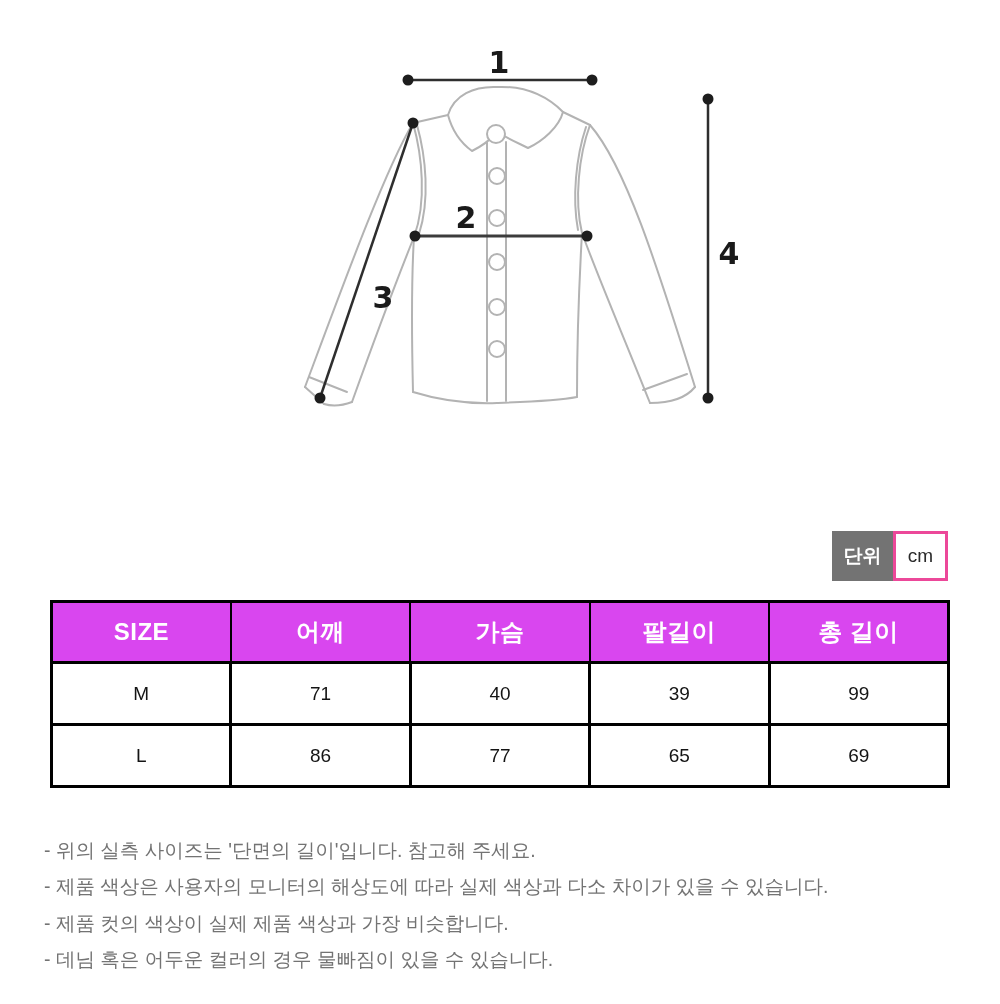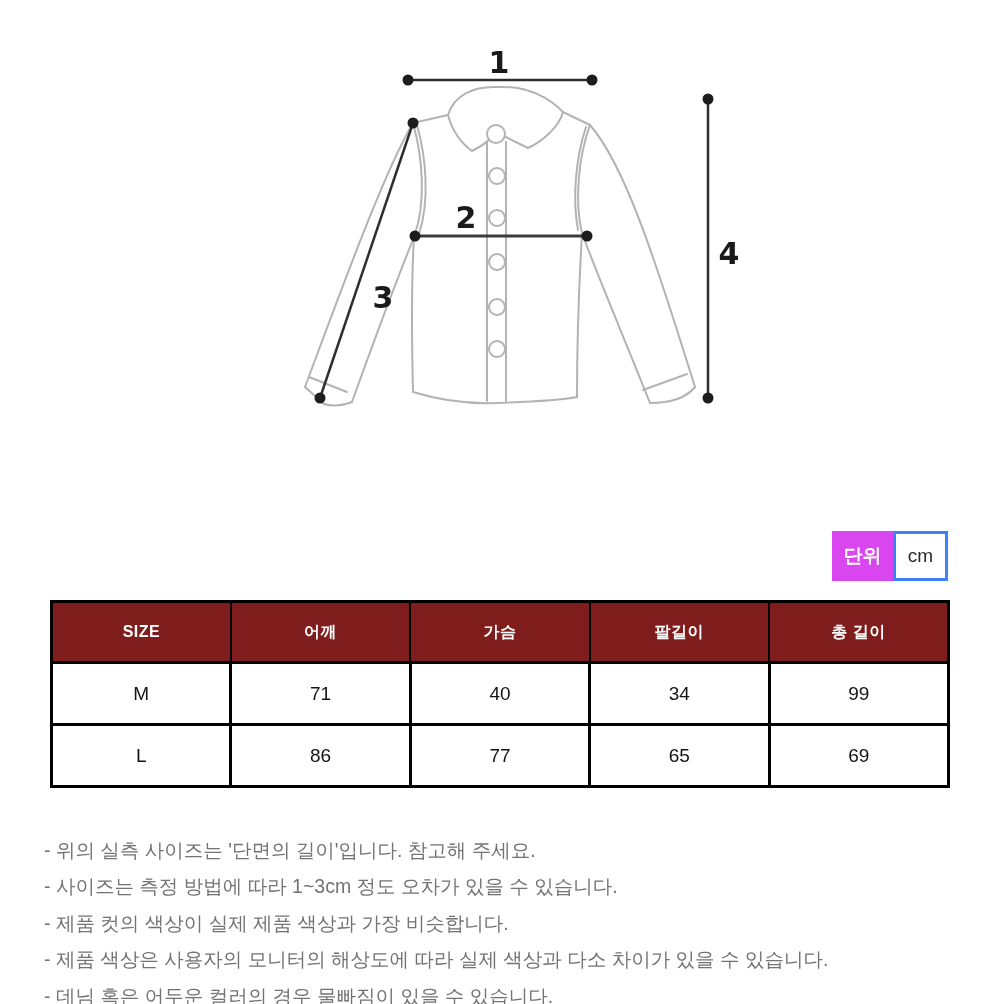--- a/index.html
+++ b/index.html
@@ -12,33 +12,33 @@
   .diagram .btn { stroke:#b3b3b3; stroke-width:2; fill:#ffffff; }
   .diagram .measure { stroke:#2e2e2e; stroke-width:2.5; fill:none; }
   .diagram .measure-thick { stroke:#3c3c3c; stroke-width:3; fill:none; }
   .diagram .dot { fill:#1d1d1d; stroke:none; }
   .diagram text {
     font-family:"DejaVu Sans","Liberation Sans",sans-serif;
     font-weight:bold; font-size:30px; fill:#1a1a1a; text-anchor:middle;
   }
   .unit-box { position:absolute; left:832px; top:531px; height:50px; display:flex; }
   .unit-label {
-    background:#d946ef; color:#fff; width:61px; display:flex; align-items:center;
+    background:#737373; color:#fff; width:61px; display:flex; align-items:center;
     justify-content:center; font-size:19px; font-weight:bold;
   }
   .unit-value {
-    background:#fff; border:3px solid #3b82f6; box-sizing:border-box; width:55px;
+    background:#fff; border:3px solid #ec4899; box-sizing:border-box; width:55px;
     display:flex; align-items:center; justify-content:center; font-size:19px; color:#2a2a2a;
   }
   table.size-table {
     position:absolute; left:50px; top:600px; width:900px;
     border-collapse:collapse; table-layout:fixed; border:3px solid #000;
   }
   .size-table th {
-    background:#7f1d1d; color:#fff; height:56px; font-size:16px; font-weight:bold;
+    background:#d946ef; color:#fff; height:56px; font-size:24px; font-weight:bold;
     border:2px solid #000; letter-spacing:0.5px;
   }
   .size-table td {
     background:#fff; height:57px; text-align:center; vertical-align:middle;
     font-size:19px; color:#141414; border:3px solid #000;
   }
   .notes { position:absolute; left:44px; top:832px; }
   .notes p { margin:0; font-size:19.5px; line-height:36.4px; color:#737373; }
 </style>
 </head>
@@ -136,34 +136,33 @@
         <th>가슴</th>
         <th>팔길이</th>
         <th>총 길이</th>
       </tr>
     </thead>
     <tbody>
       <tr>
         <td>M</td>
         <td>71</td>
         <td>40</td>
-        <td>34</td>
+        <td>39</td>
         <td>99</td>
       </tr>
       <tr>
         <td>L</td>
         <td>86</td>
         <td>77</td>
         <td>65</td>
         <td>69</td>
       </tr>
     </tbody>
   </table>
 
   <div class="notes">
     <p>- 위의 실측 사이즈는 '단면의 길이'입니다. 참고해 주세요.</p>
-    <p>- 사이즈는 측정 방법에 따라 1~3cm 정도 오차가 있을 수 있습니다.</p>
+    <p>- 제품 색상은 사용자의 모니터의 해상도에 따라 실제 색상과 다소 차이가 있을 수 있습니다.</p>
     <p>- 제품 컷의 색상이 실제 제품 색상과 가장 비슷합니다.</p>
-    <p>- 제품 색상은 사용자의 모니터의 해상도에 따라 실제 색상과 다소 차이가 있을 수 있습니다.</p>
     <p>- 데님 혹은 어두운 컬러의 경우 물빠짐이 있을 수 있습니다.</p>
   </div>
 
 </div>
 
 </body></html>

